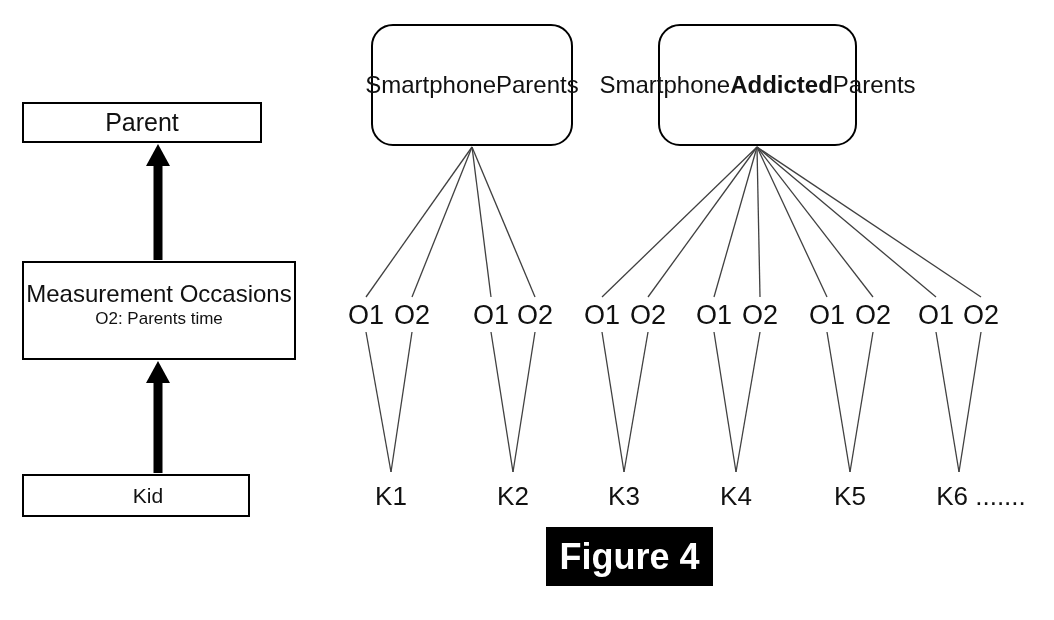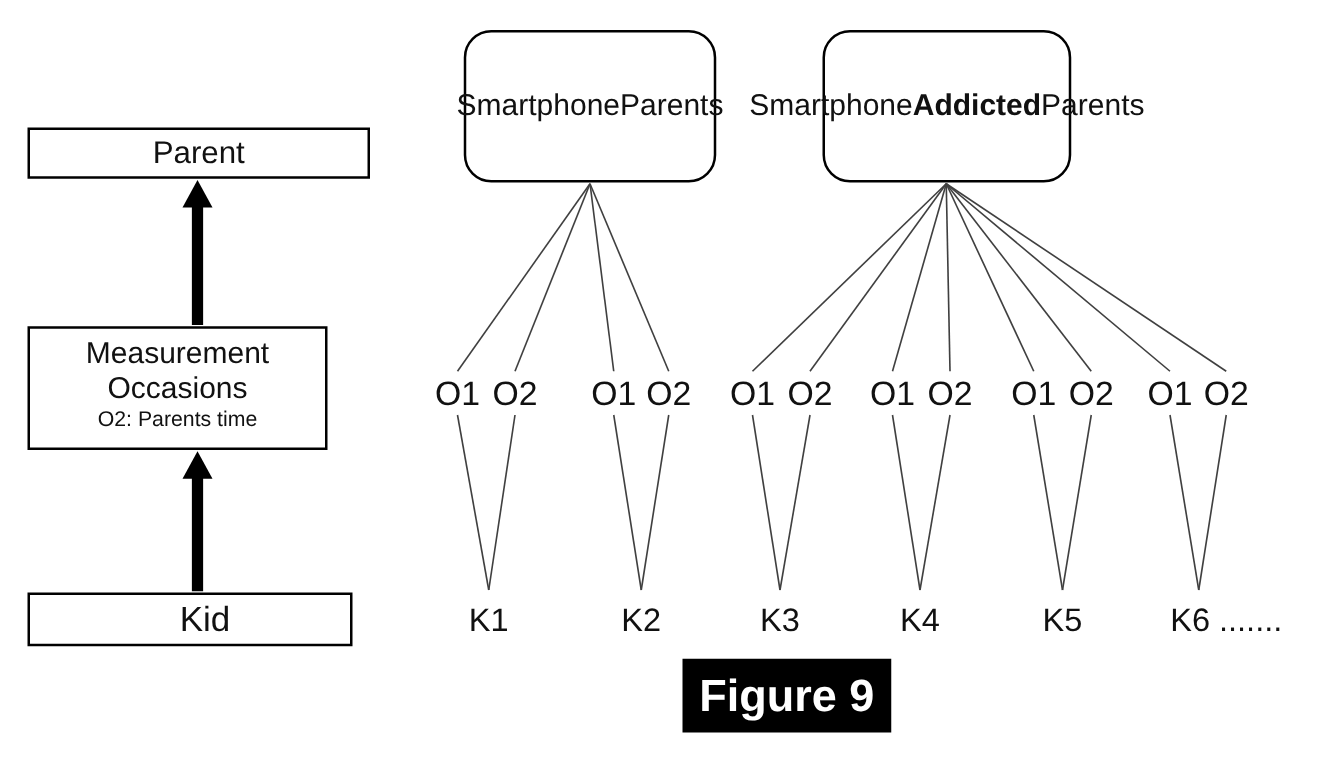--- a/index.html
+++ b/index.html
@@ -15,25 +15,25 @@
   #connector-svg{position:absolute;left:0;top:0;width:1054px;height:620px;}
   .thin{stroke:var(--line);stroke-width:1.3;fill:none;}
   .arrow-shaft{stroke:var(--box-border);stroke-width:9;}
   .arrow-head{fill:var(--box-border);stroke:none;}
 
   .rect-box{
     position:absolute; box-sizing:border-box; border:2px solid var(--box-border);
     background:var(--background); display:flex; align-items:center; justify-content:center;
     text-align:center;
   }
-  #parent-box{left:22px;top:102px;width:274px;height:41px;font-size:25px;}
-  #kid-box{left:22px;top:474px;width:260px;height:43px;font-size:28px;padding-left:24px;}
+  #parent-box{left:22px;top:102px;width:240px;height:41px;font-size:25px;}
+  #kid-box{left:22px;top:474px;width:228px;height:43px;font-size:21px;padding-left:24px;}
   #measurement-box{
-    left:22px;top:261px;width:240px;height:99px;flex-direction:column;
-    justify-content:flex-start;padding-top:6px;
+    left:22px;top:261px;width:274px;height:99px;flex-direction:column;
+    justify-content:flex-start;padding-top:17px;
   }
   .m-title{font-size:24px;line-height:28px;}
   .m-sub{font-size:17px;line-height:22px;}
 
   .round-box{
     position:absolute; box-sizing:border-box; border:2px solid var(--box-border);
     border-radius:22px; background:var(--background);
     display:flex; align-items:center; justify-content:center;
     text-align:center; font-size:24px; line-height:30px;
   }
@@ -145,16 +145,16 @@
   <span class="o-label" style="left:981px">O2</span>
 
   <span class="k-label" style="left:391px">K1</span>
   <span class="k-label" style="left:513px">K2</span>
   <span class="k-label" style="left:624px">K3</span>
   <span class="k-label" style="left:736px">K4</span>
   <span class="k-label" style="left:850px">K5</span>
   <span class="k-label" style="left:981px">K6 .......</span>
 
   <div id="figure-caption">
-    <span>Figure 9</span>
+    <span>Figure 4</span>
   </div>
 
 </div>
 
 </body></html>

